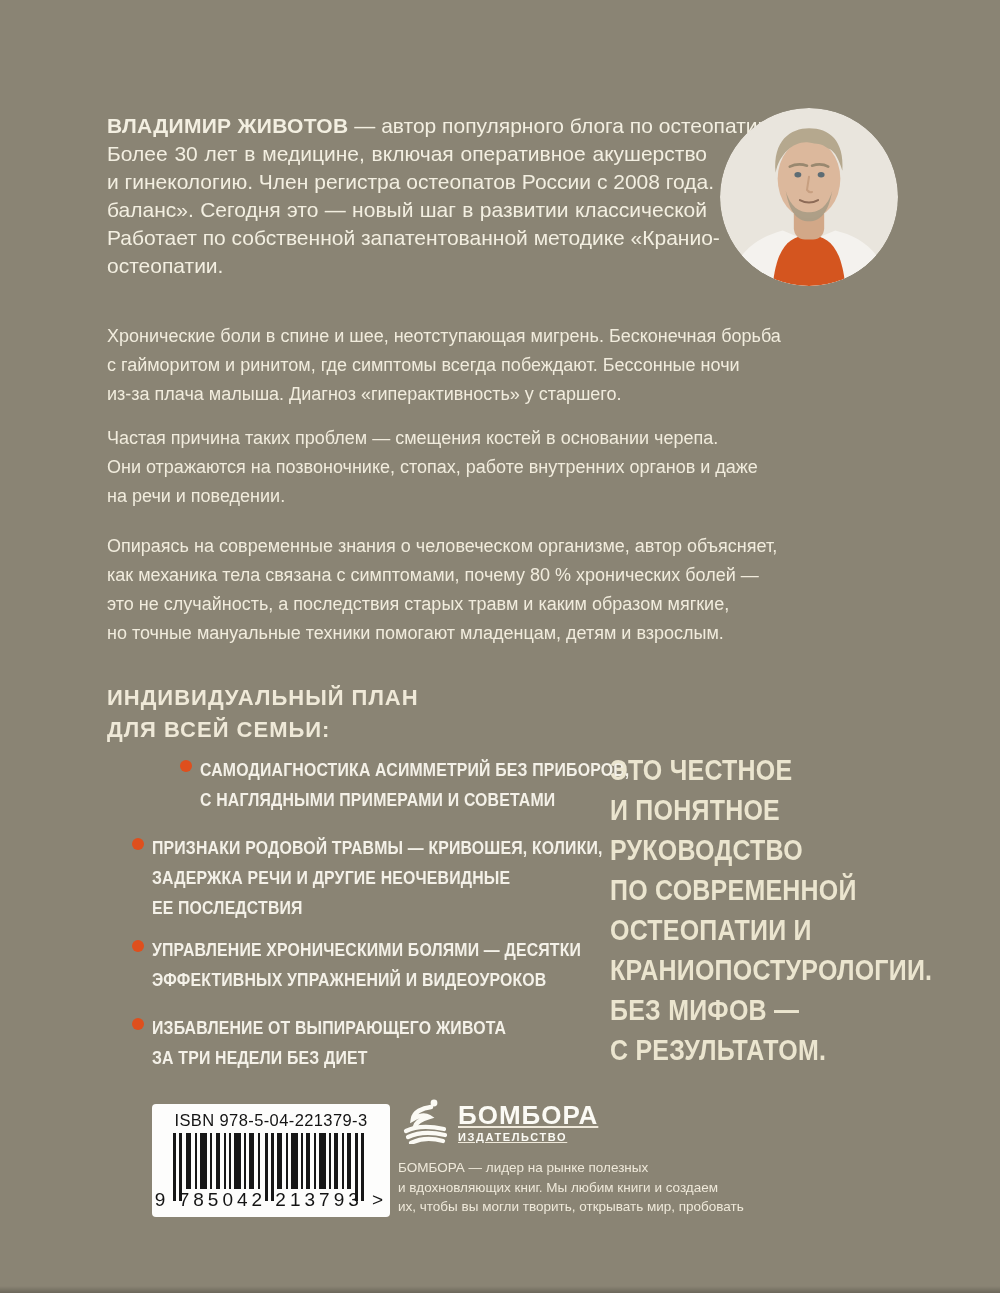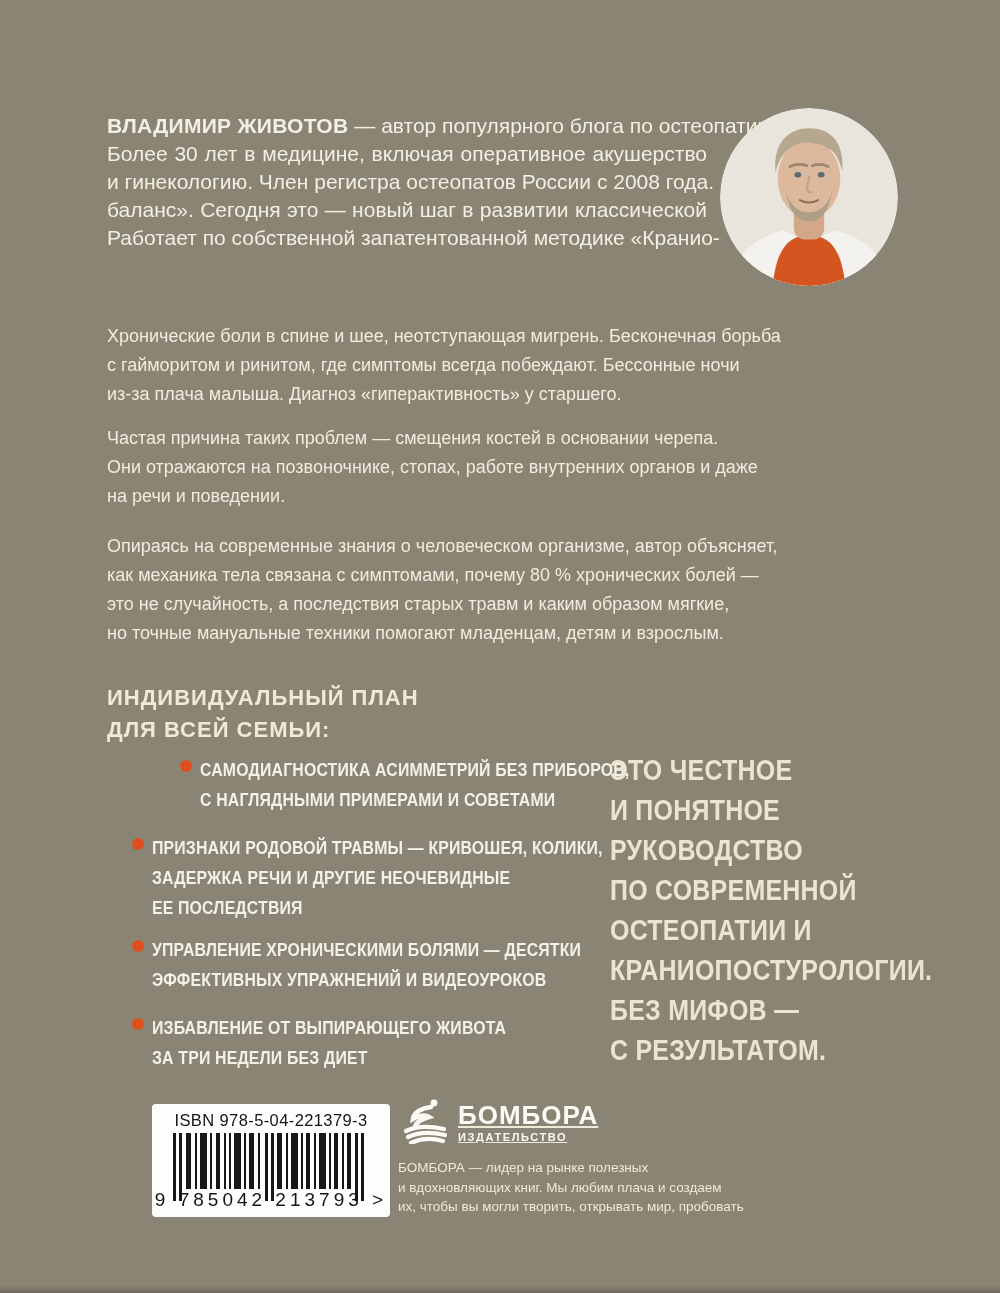--- a/index.html
+++ b/index.html
@@ -86,20 +86,21 @@
 <body>
 
 <div class="cover">
 
   <div class="bio">
     <div class="line"><span class="author-name">ВЛАДИМИР ЖИВОТОВ</span> <span>— автор популярного блога по остеопатии.</span></div>
     <div class="line">Более 30 лет в медицине, включая оперативное акушерство</div>
     <div class="line">и гинекологию. Член регистра остеопатов России с 2008 года.</div>
     <div class="line">баланс». Сегодня это — новый шаг в развитии классической</div>
     <div class="line">Работает по собственной запатентованной методике «Кранио-</div>
+    <div class="line last">остеопатии.</div>
   </div>
 
   <div class="portrait">
     <svg width="178" height="178" viewBox="0 0 176 176">
       <defs>
           <clipPath id="pc">
             <circle cx="88" cy="88" r="88"></circle>
           </clipPath>
         </defs>
       <g clip-path="url(#pc)">
@@ -224,19 +225,19 @@
           <path d="M13 45 Q27 38 45 43" stroke-width="4.2"></path>
         </g>
       </svg>
       <div>
         <div class="logo-name">БОМБОРА</div>
         <div class="logo-sub">ИЗДАТЕЛЬСТВО</div>
       </div>
     </div>
     <div class="pub-desc">
       <div class="line">БОМБОРА — лидер на рынке полезных</div>
-      <div class="line">и вдохновляющих книг. Мы любим плача и создаем</div>
+      <div class="line">и вдохновляющих книг. Мы любим книги и создаем</div>
       <div class="line">их, чтобы вы могли творить, открывать мир, пробовать</div>
     </div>
   </div>
 
   <div class="bottom-edge"></div>
 </div>
 
 </body></html>

